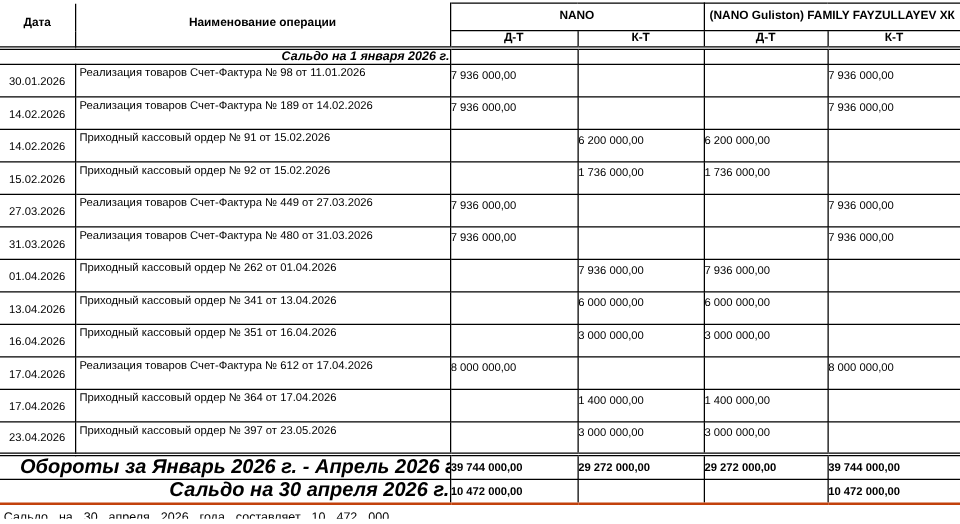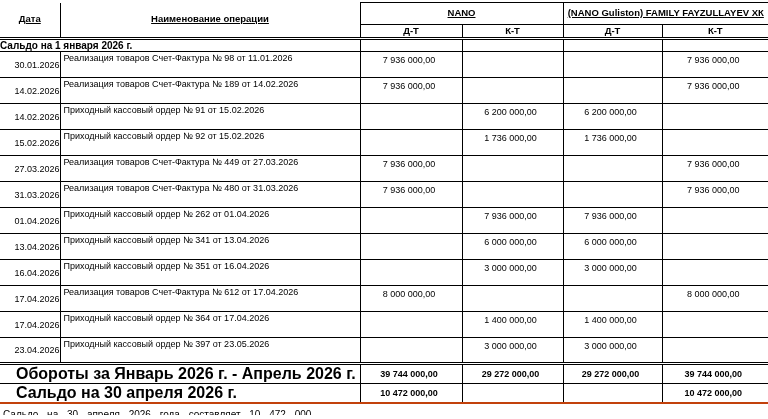--- a/index.html
+++ b/index.html
@@ -28,21 +28,21 @@
   th, td {
     border: 1px solid #000;
     padding: 0;
     overflow: hidden;
     background: #fff;
   }
   th:first-child, td:first-child { border-left: none; }
   th:last-child,  td:last-child  { border-right: none; }
 
   
-  tr.h1 { height: 22px; text-decoration: underline; }
+  tr.h1 { height: 22px; }
   tr.h2 { height: 14px; }
   th {
     font-size: 9.5px;
     font-weight: bold;
     text-align: center;
     vertical-align: middle;
     line-height: 1.15;
   }
   th.no-top { border-top: none; }
   th.group2 { padding: 0 4px; white-space: normal; }
@@ -53,43 +53,44 @@
   tr.open td {
     border-top: 3px double #000;
     font-weight: bold;
     font-size: 10px;
   }
 
   
   tr.data { height: 26px; }
   td.date {
     font-size: 9px;
-    text-align: right;
+    text-align: center;
     vertical-align: middle;
     white-space: nowrap;
   }
   td.op {
     font-size: 9px;
     text-align: left;
     vertical-align: top;
     padding: 1px 3px 0 3px;
     white-space: nowrap;
   }
   td.num {
     font-size: 9px;
-    text-align: center;
+    text-align: left;
     vertical-align: top;
     padding: 3px 4px 0 0;
     white-space: nowrap;
   }
 
   td.label {
-    text-align: left;
-    vertical-align: middle;
-    white-space: nowrap;
+    text-align: right;
+    vertical-align: middle;
+    white-space: nowrap;
+    font-style: italic;
   }
 
   
   tr.totals { height: 12px; }
   tr.totals td { border-top: 3px double #000; font-weight: bold; }
   tr.closing { height: 12px; }
   tr.closing td { border-bottom: 2px solid #c2410c; font-weight: bold; }
   tr.totals td.num, tr.closing td.num {
     vertical-align: middle;
     padding-top: 0;

